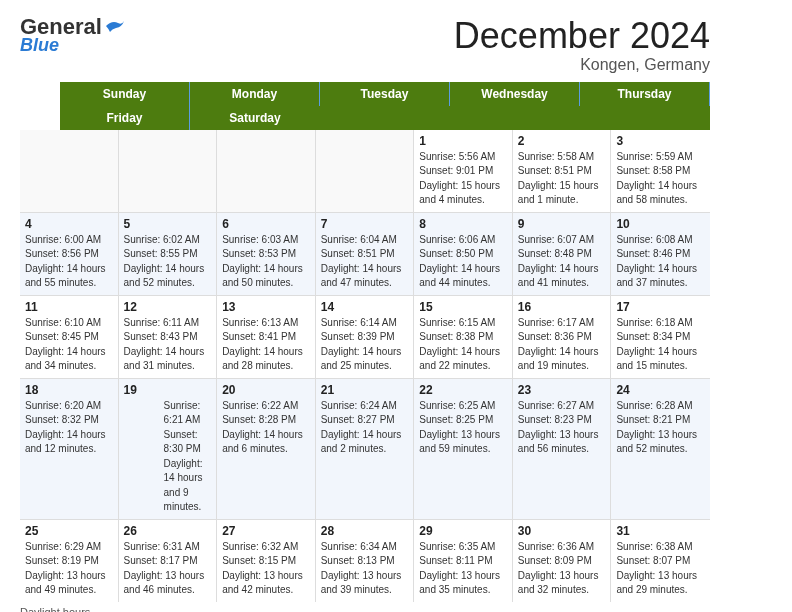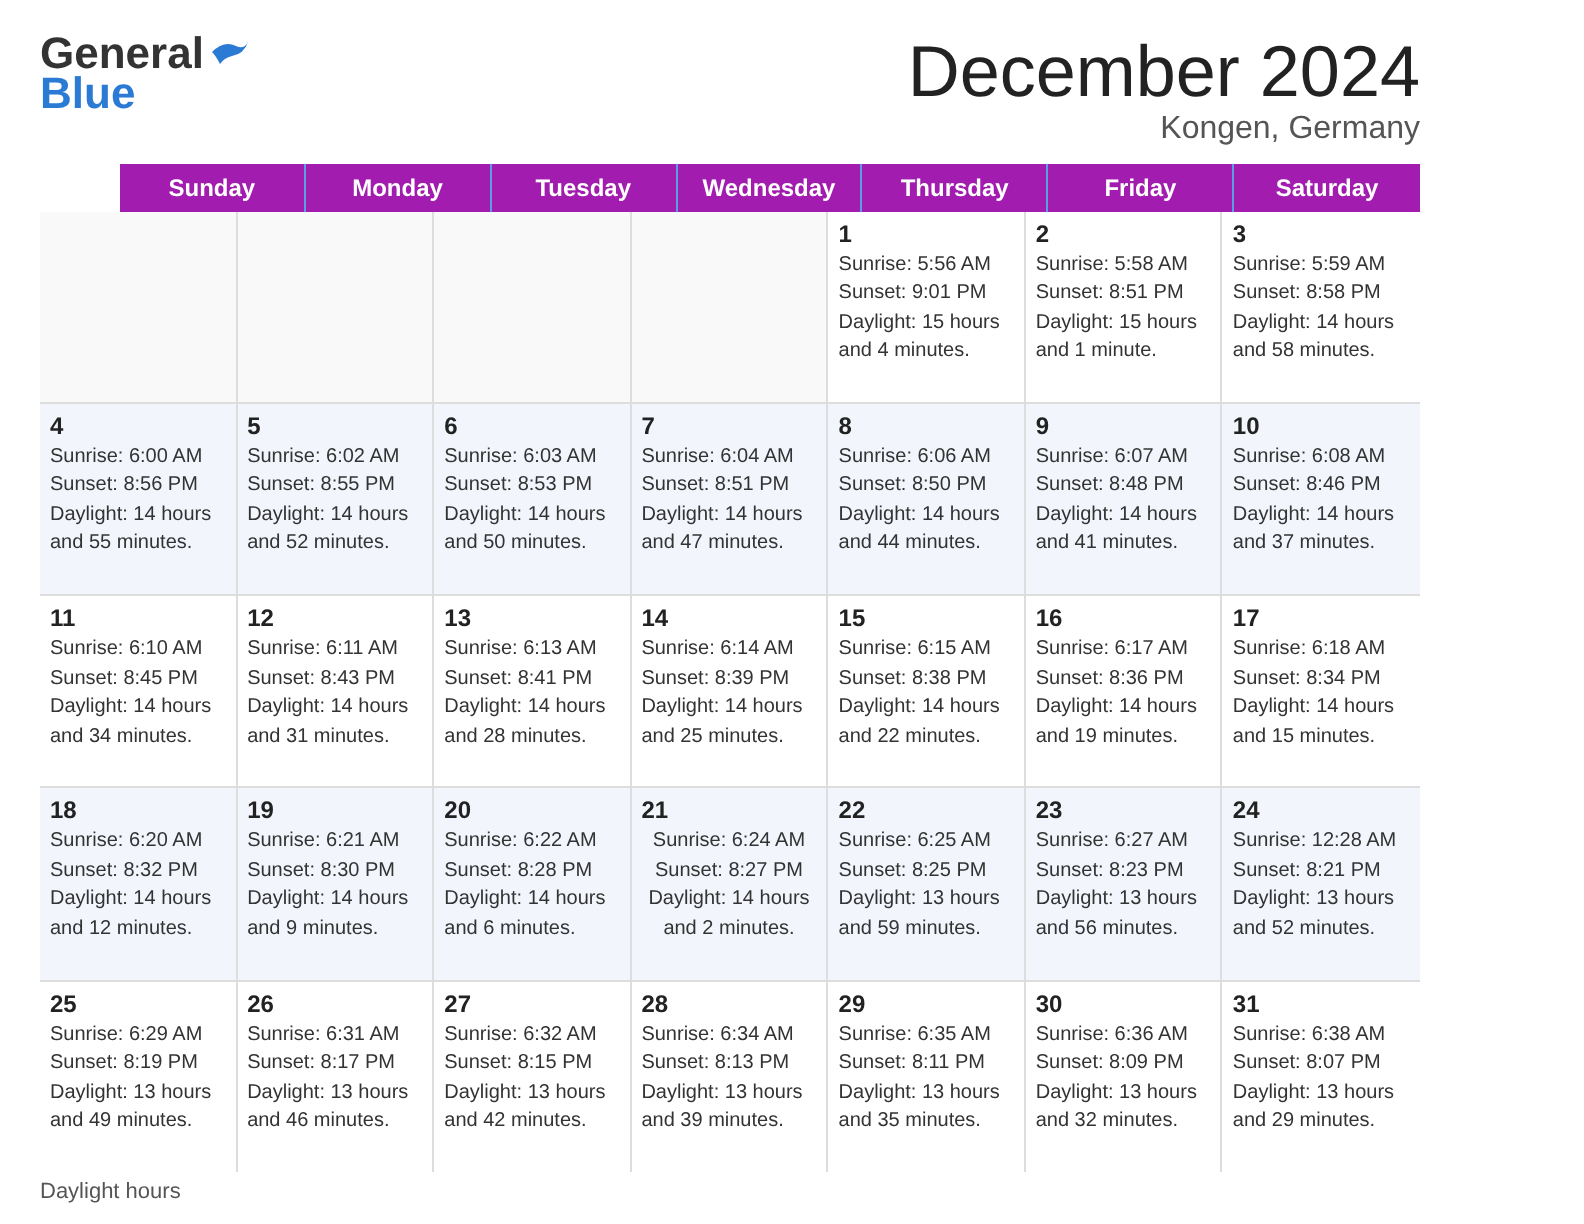--- a/index.html
+++ b/index.html
@@ -41,22 +41,22 @@
       font-size: 16px;
       color: #555;
     }
     .calendar {
       flex: 1;
       display: flex;
       flex-direction: column;
     }
     .cal-header {
       display: grid;
-      grid-template-columns: repeat(7, 1fr);
-      background: #a21caf;
+      grid-template-columns: repeat(5, 1fr);
+      background: #4d7c0f;
       margin-left: 40px;
     }
     .cal-header-cell {
       color: #fff;
       font-weight: bold;
       font-size: 12px;
       text-align: center;
       padding: 5px 3px;
       border-right: 1px solid #5a9de0;
     }
@@ -110,21 +110,21 @@
   <div class="header">
     <div class="logo">
       <div style="display:flex;align-items:center;gap:2px;">
         <div style="font-size:22px;font-weight:bold;line-height:1;">
           <span style="color:#333;">General</span>
         </div>
         <svg width="22" height="18" viewBox="0 0 22 18">
           <path d="M2,8 Q8,2 14,5 Q18,7 20,3 Q18,9 12,10 Q8,11 6,14 Q4,10 2,8Z" fill="#2b7bd4"></path>
         </svg>
       </div>
-      <div style="font-size:22px;font-weight:bold;color:#2b7bd4;line-height:1;margin-top:-2px;">Blue</div>
+      <div style="font-size:18px;font-weight:bold;color:#2b7bd4;line-height:1;margin-top:-2px;font-style:italic;">Blue</div>
     </div>
     <div class="title-block">
       <div class="month-year">December 2024</div>
       <div class="location">Kongen, Germany</div>
     </div>
   </div>
 
   <div class="calendar">
     <div class="cal-header">
       <div class="cal-header-cell">Sunday</div>
@@ -268,56 +268,56 @@
         <div class="cal-row">
           <div class="cal-cell alt">
             <div class="day-num">18</div>
             <div class="cell-detail" style="white-space: pre-line;">Sunrise: 6:20 AM
 Sunset: 8:32 PM
 Daylight: 14 hours
 and 12 minutes.</div>
           </div>
           <div class="cal-cell alt">
             <div class="day-num">19</div>
-            <div class="cell-detail" style="white-space: pre-line;">Sunrise: 6:21 AM
+            <div class="cell-detail" style="white-space: pre-line; margin-left: 40px;">Sunrise: 6:21 AM
 Sunset: 8:30 PM
 Daylight: 14 hours
 and 9 minutes.</div>
           </div>
           <div class="cal-cell alt">
             <div class="day-num">20</div>
             <div class="cell-detail" style="white-space: pre-line;">Sunrise: 6:22 AM
 Sunset: 8:28 PM
 Daylight: 14 hours
 and 6 minutes.</div>
           </div>
           <div class="cal-cell alt">
             <div class="day-num">21</div>
-            <div class="cell-detail" style="white-space: pre-line; text-align: center;">Sunrise: 6:24 AM
+            <div class="cell-detail" style="white-space: pre-line;">Sunrise: 6:24 AM
 Sunset: 8:27 PM
 Daylight: 14 hours
 and 2 minutes.</div>
           </div>
           <div class="cal-cell alt">
             <div class="day-num">22</div>
             <div class="cell-detail" style="white-space: pre-line;">Sunrise: 6:25 AM
 Sunset: 8:25 PM
 Daylight: 13 hours
 and 59 minutes.</div>
           </div>
           <div class="cal-cell alt">
             <div class="day-num">23</div>
             <div class="cell-detail" style="white-space: pre-line;">Sunrise: 6:27 AM
 Sunset: 8:23 PM
 Daylight: 13 hours
 and 56 minutes.</div>
           </div>
           <div class="cal-cell alt">
             <div class="day-num">24</div>
-            <div class="cell-detail" style="white-space: pre-line;">Sunrise: 12:28 AM
+            <div class="cell-detail" style="white-space: pre-line;">Sunrise: 6:28 AM
 Sunset: 8:21 PM
 Daylight: 13 hours
 and 52 minutes.</div>
           </div>
         </div>
         <div class="cal-row">
           <div class="cal-cell">
             <div class="day-num">25</div>
             <div class="cell-detail" style="white-space: pre-line;">Sunrise: 6:29 AM
 Sunset: 8:19 PM

